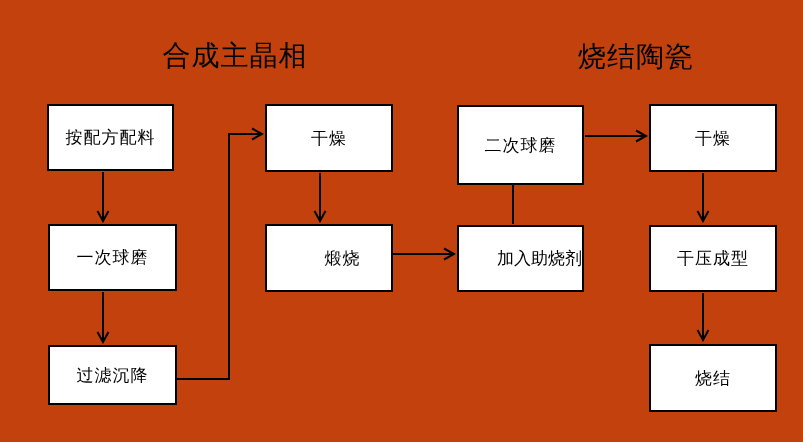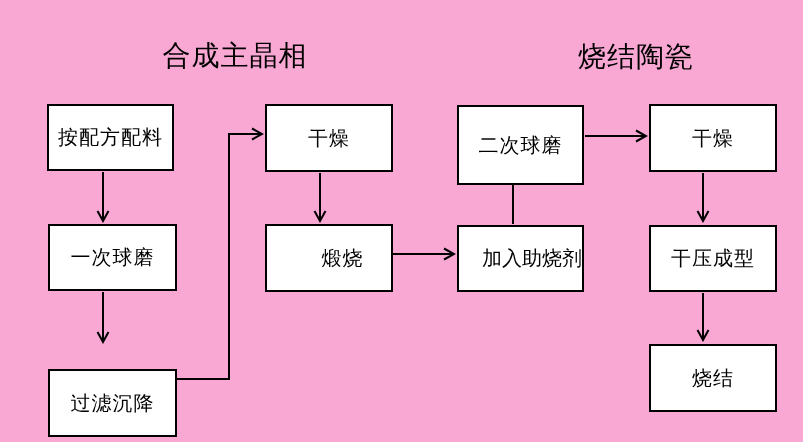--- a/index.html
+++ b/index.html
@@ -4,42 +4,42 @@
 <style>
   html, body {
     margin: 0;
     padding: 0;
     background: #ffffff;
   }
   #canvas {
     position: relative;
     width: 803px;
     height: 442px;
-    background: #f9a8d4;
+    background: #c2410c;
     font-family: "Liberation Sans", "DejaVu Sans", sans-serif;
     color: #000000;
     overflow: hidden;
   }
   .section-title {
     position: absolute;
     font-size: 28px;
     line-height: 32px;
     letter-spacing: 1px;
     color: #000000;
     white-space: nowrap;
     text-align: center;
   }
   .flow-box {
     position: absolute;
     border: 2px solid #000000;
     background: #ffffff;
     display: flex;
     align-items: center;
     justify-content: center;
-    font-size: 20px;
+    font-size: 17px;
     letter-spacing: 1px;
     white-space: nowrap;
     box-sizing: border-box;
     z-index: 2;
   }
   .flow-box.align-left {
     justify-content: flex-end;
     padding-left: 1px;
     letter-spacing: 0;
     font-family: Liberation Mono, monospace;
@@ -82,21 +82,21 @@
   </svg>
 
   <div class="flow-box" style="left:47px; top:104px; width:127px; height:67px;">
     <span>按配方配料</span>
   </div>
 
   <div class="flow-box" style="left:48px; top:224px; width:129px; height:67px;">
     <span>一次球磨</span>
   </div>
 
-  <div class="flow-box" style="left:48px; top:345px; width:129px; height:68px;margin-top:24px;">
+  <div class="flow-box" style="left:48px; top:345px; width:129px; height:60px;">
     <span>过滤沉降</span>
   </div>
 
   <div class="flow-box" style="left:265px; top:104px; width:128px; height:68px;">
     <span>干燥</span>
   </div>
 
   <div class="flow-box" style="left:265px; top:224px; width:128px; height:68px;padding-left:27px;">
     <span>煅烧</span>
   </div>

